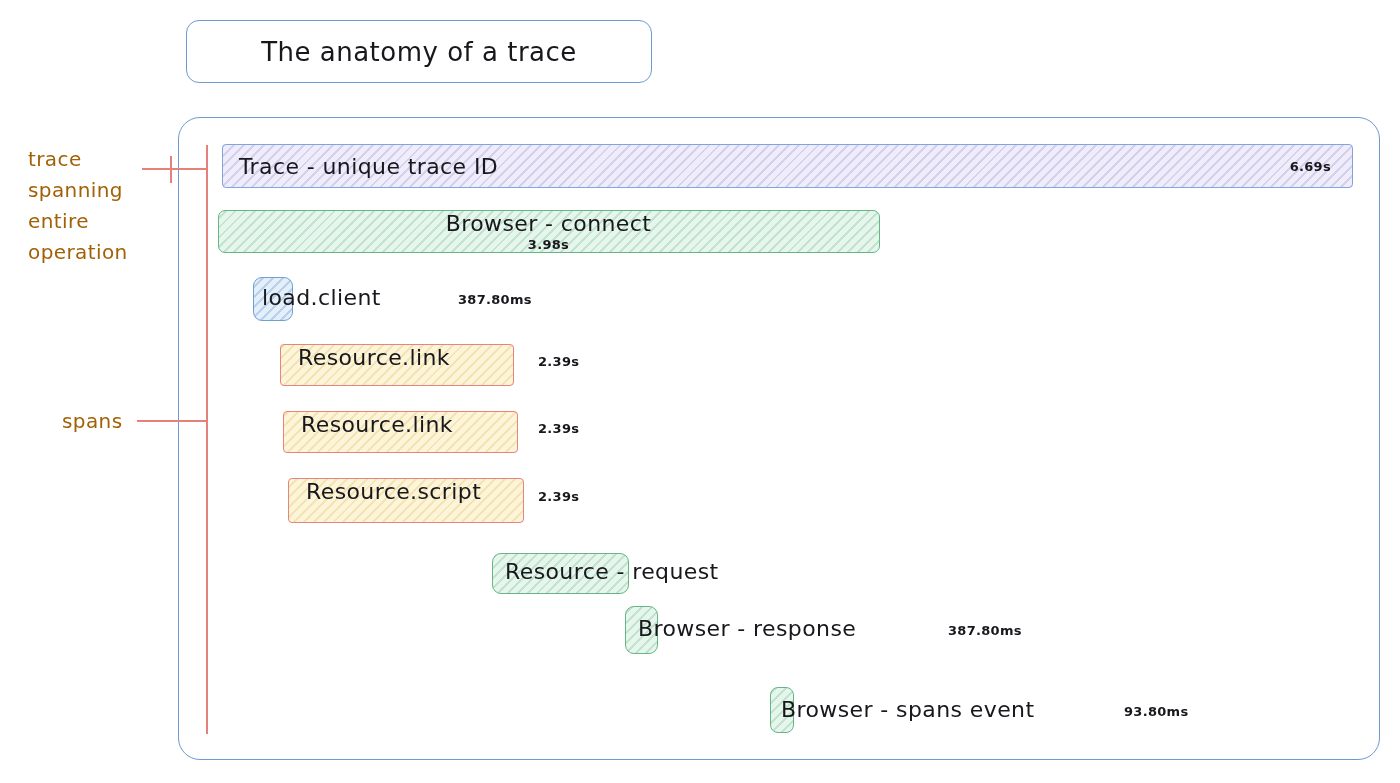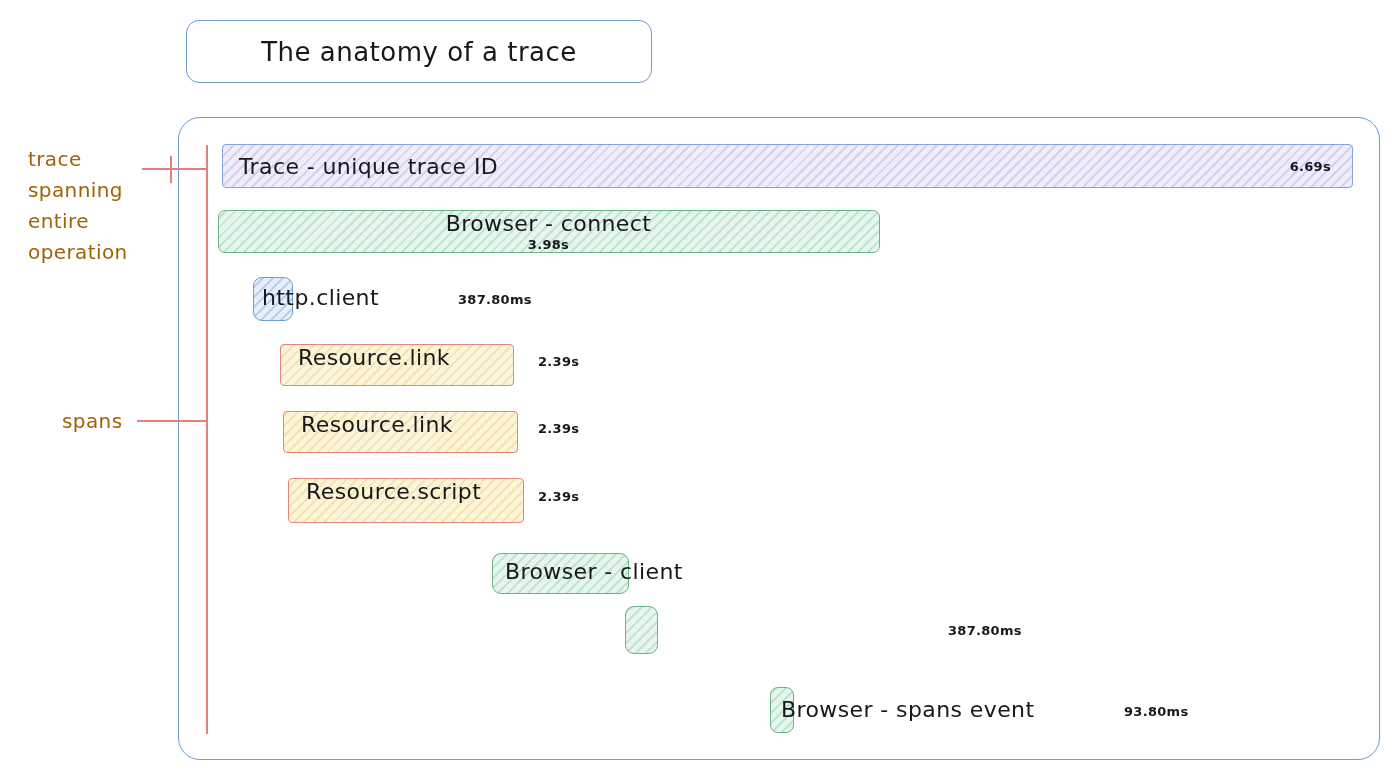--- a/index.html
+++ b/index.html
@@ -155,41 +155,42 @@
     <span class="span-label">Trace - unique trace ID</span>
     <span class="span-duration">6.69s</span>
   </div>
 
   <div class="bar bar-flex hatch-green bar-connect">
     <span class="span-label">Browser - connect</span>
     <span class="span-duration">3.98s</span>
   </div>
 
   <div class="bar hatch-blue abs box-http"></div>
-  <span class="abs span-label lbl-http">http.client</span>
+  <span class="abs span-label lbl-http">load.client</span>
   <span class="abs span-duration dur-http">387.80ms</span>
 
   <div class="bar hatch-yellow abs box-link1">
     <span class="span-label">Resource.link</span>
   </div>
   <span class="abs span-duration dur-link1">2.39s</span>
 
   <div class="bar hatch-yellow abs box-link2">
     <span class="span-label">Resource.link</span>
   </div>
   <span class="abs span-duration dur-link2">2.39s</span>
 
   <div class="bar hatch-yellow abs box-script">
     <span class="span-label">Resource.script</span>
   </div>
   <span class="abs span-duration dur-script">2.39s</span>
 
   <div class="bar hatch-green abs box-request"></div>
-  <span class="abs span-label lbl-request">Browser - client</span>
+  <span class="abs span-label lbl-request">Resource - request</span>
 
   <div class="bar hatch-green abs box-response"></div>
+  <span class="abs span-label lbl-response">Browser - response</span>
   <span class="abs span-duration dur-response">387.80ms</span>
 
   <div class="bar hatch-green abs box-load"></div>
   <span class="abs span-label lbl-load">Browser - spans event</span>
   <span class="abs span-duration dur-load">93.80ms</span>
 
 </div>
 
 </body></html>

